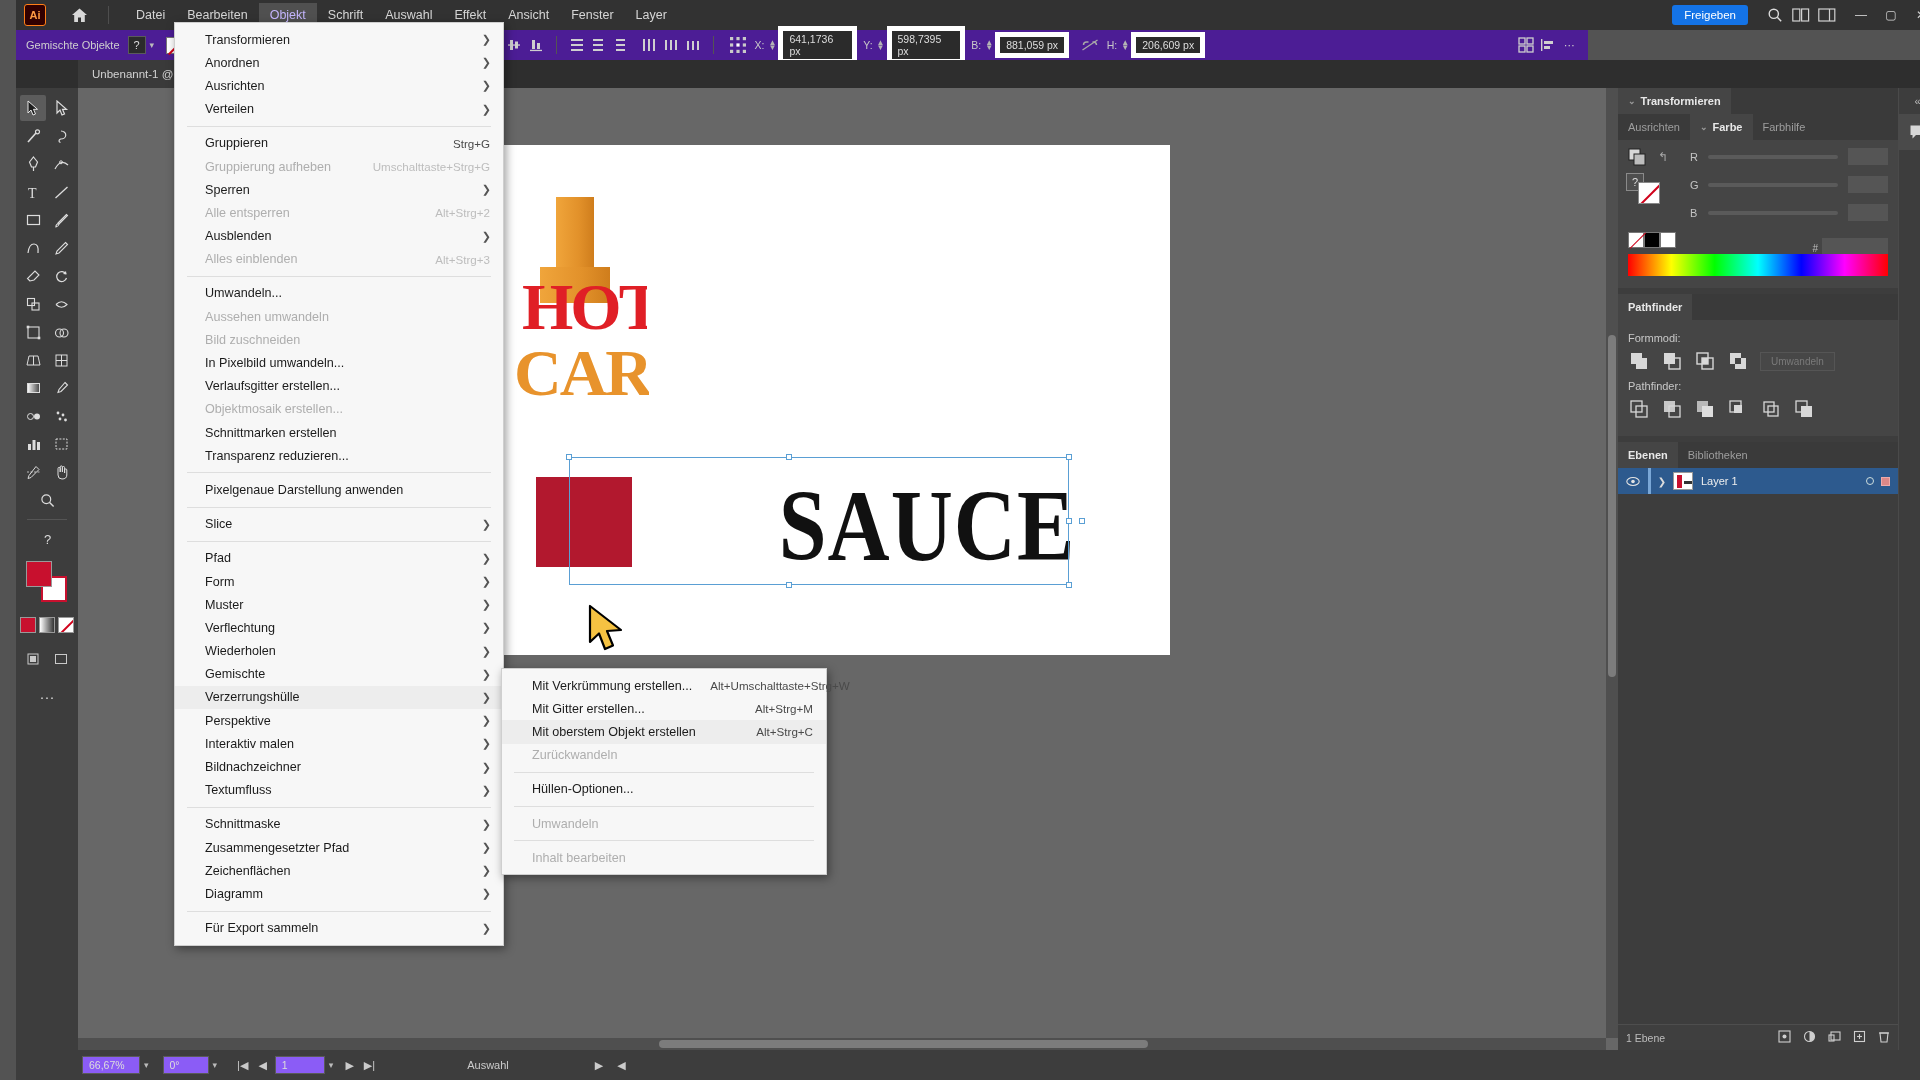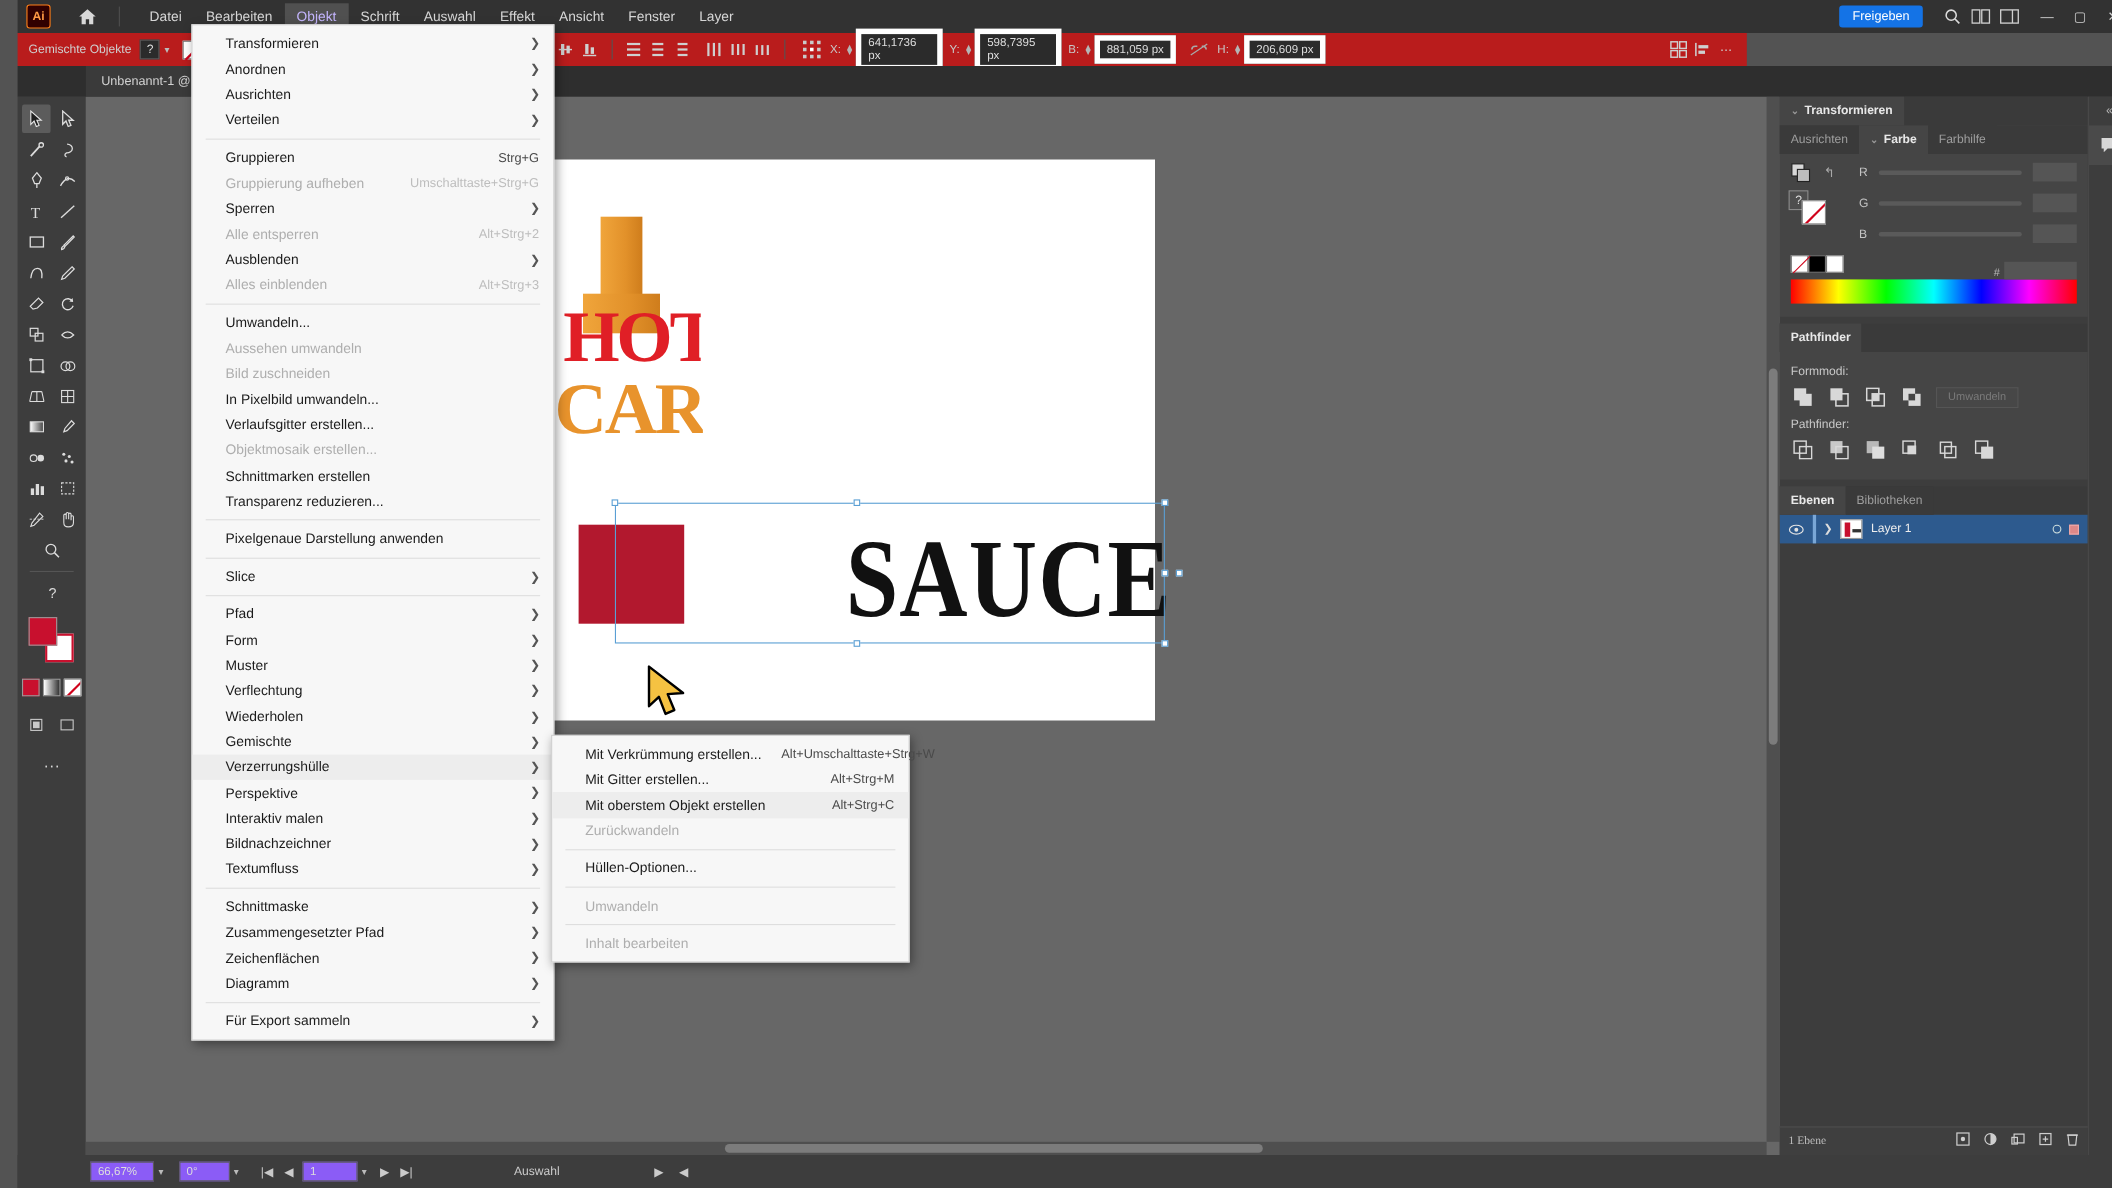--- a/index.html
+++ b/index.html
@@ -36,21 +36,21 @@
     background: #1473e6; color: #fff; font-size: 11.5px;
     padding: 4px 12px; border-radius: 3px; margin-right: 14px;
   }
   .mb-icon { width: 26px; height: 30px; display: flex; align-items: center; justify-content: center; }
   .win-btns { display: flex; align-items: center; margin-left: 6px; }
   .win-btn { width: 30px; height: 30px; display:flex; align-items:center; justify-content:center; color:#d0d0d0; font-size: 12px; }
 
   
   .controlbar {
     position: absolute; top: 30px; left: 0; width: 1572px; height: 30px;
-    background: #b91c1c; display: flex; align-items: center; font-size: 11px; color: #cfcfcf; justify-content: flex-end;
+    background: #4c1d95; display: flex; align-items: center; font-size: 11px; color: #cfcfcf;
   }
   .cb-label { margin-left: 10px; white-space: nowrap; }
   .cb-box {
     margin-left: 8px; background: #2b2b2b; border: 1px solid #5a5a5a;
     color: #ddd; font-size: 11px; padding: 2px 5px; min-width: 16px; text-align: center;
   }
   .cb-caret { margin-left: 4px; color: #bbb; font-size: 9px; }
   .swatch-nofill {
     margin-left: 12px; width: 17px; height: 17px; background: #fff; position: relative;
     border: 1px solid #777;
@@ -95,21 +95,21 @@
   .fillstroke { position: relative; width: 42px; height: 42px; margin-top: 8px; }
   .fs-fill { position: absolute; left:0; top:0; width: 26px; height: 26px; background: #c8102e; border: 1px solid #9a9a9a; }
   .fs-stroke { position: absolute; left: 15px; top: 15px; width: 26px; height: 26px; background: #fff; border: 2px solid #c8102e; }
 
   
   .canvaswrap {
     position: absolute; top: 88px; left: 62px; right: 318px; bottom: 30px;
     background: #676767; overflow: hidden;
   }
   .artboard {
-    position: absolute; left: 416px; top: 57px; width: 556px; height: 510px;
+    position: absolute; left: 426px; top: 57px; width: 666px; height: 510px;
     background: #ffffff;
   }
   .bottle-cap { position: absolute; left: 52px; top: 52px; width: 38px; height: 82px;
     background: linear-gradient(90deg,#f0a53b 0%, #e2912a 60%, #cf7d1c 100%); }
   .bottle-neck { position: absolute; left: 36px; top: 122px; width: 70px; height: 36px;
     background: linear-gradient(90deg,#f0a53b 0%, #e2912a 60%, #cf7d1c 100%); }
   .bottle-body { position: absolute; left: 32px; top: 332px; width: 96px; height: 90px;
     background: #b2182e; }
   .hotword {
     position: absolute; left: 18px; top: 130px; width: 125px;
@@ -183,21 +183,21 @@
   .layer-row .eye { width: 30px; display:flex; align-items:center; justify-content:center; color:#ddd; }
   .layer-row .sel-bar { width: 3px; height: 26px; background:#7aa7d6; }
   .layer-row .arrow { width: 22px; text-align:center; color:#ddd; font-size:10px; }
   .layer-thumb { width: 20px; height: 18px; background:#fff; border:1px solid #999; position: relative; overflow:hidden; }
   .layer-thumb::before { content:''; position:absolute; left:3px; top:2px; width:5px; height:13px; background:#c8102e; }
   .layer-thumb::after { content:''; position:absolute; left:10px; top:8px; width:8px; height:3px; background:#333; }
   .layer-name { color: #eee; font-size: 11px; margin-left: 8px; }
   .layer-right { margin-left:auto; display:flex; align-items:center; gap:7px; padding-right:8px; }
   .circ { width: 8px; height: 8px; border: 1px solid #cdd; border-radius: 50%; }
   .dotsq { width: 9px; height: 9px; background:#d88; border:1px solid #eaa; }
-  .panel-foot { display:flex; align-items:center; padding: 0 8px; height: 26px; background:#3f3f3f; border-top:1px solid #4e4e4e;font-family:Liberation Serif, serif;}
+  .panel-foot { display:flex; align-items:center; padding: 0 8px; height: 26px; background:#3f3f3f; border-top:1px solid #4e4e4e;}
   .panel-foot .cnt { color:#bdbdbd; font-size:10.5px; }
   .panel-foot .icons { margin-left:auto; display:flex; gap:12px; color:#cfcfcf; }
 
   
   .statusbar {
     position: absolute; left: 0; bottom: 0; width: 1920px; height: 30px;
     background: #3d3d3d; display: flex; align-items: center; font-size: 11px; color: #cbcbcb;
   }
   .sb-field {
     background: #8b5cf6; border: 1px solid #5a5a5a; color: #ddd; font-size: 10.5px;

